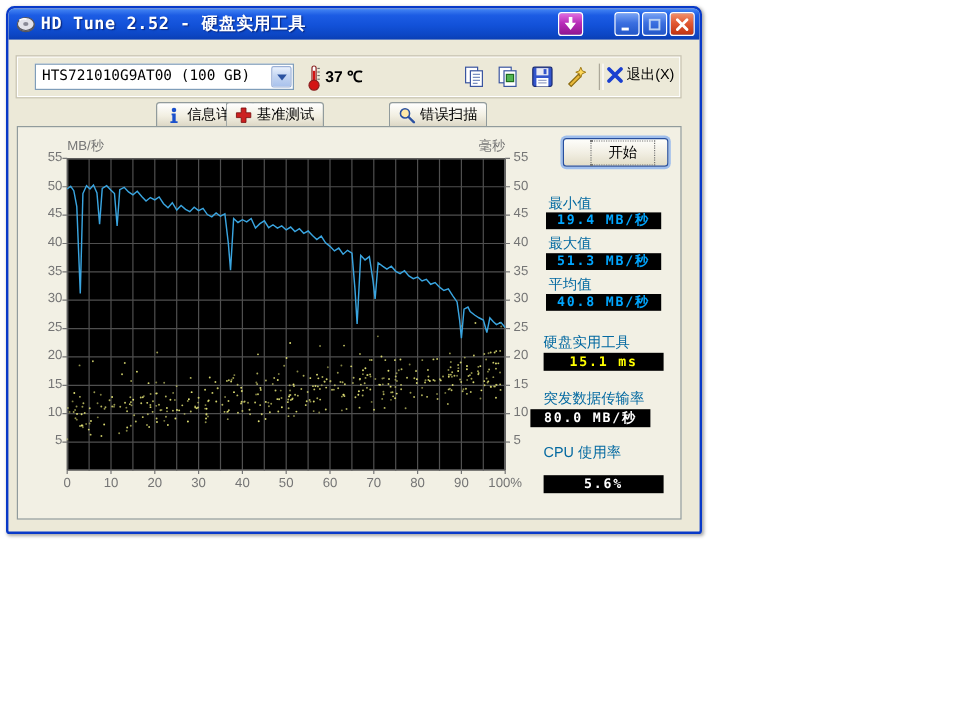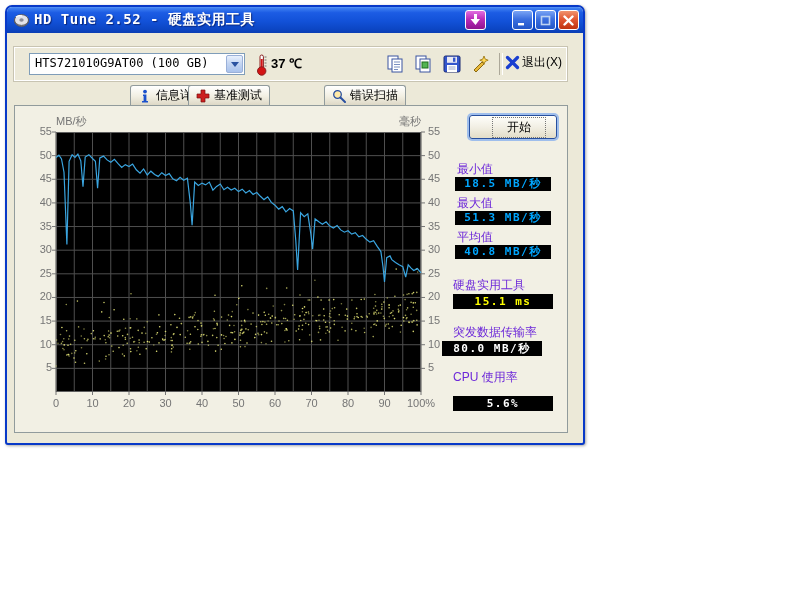--- a/index.html
+++ b/index.html
@@ -65,21 +65,21 @@
   
   .start-btn{position:absolute;left:454px;top:9px;width:74px;height:22px;
     background:linear-gradient(180deg,#fefefb,#f2efe4 50%,#e2ddc8);border:1px solid #274f9e;border-radius:3px;
     box-shadow:0 0 0 2px #9fbeec;font:12px "Liberation Sans",sans-serif;color:#000;
     display:flex;align-items:center;justify-content:center;cursor:default;padding-left:12px;}
   .start-inner{border:1px dotted #777;padding:1px 14px;}
   .groupbox{position:absolute;left:436px;top:45px;width:112px;height:117px;
     border:1px solid #cfcbb5;border-radius:4px;box-sizing:border-box;}
   .group-title{position:absolute;left:6px;top:-8px;background:#f2f0e4;padding:0 3px;
     font:bold 12px "Liberation Sans",sans-serif;color:#2f6fc1;white-space:nowrap;}
-  .stat-label{position:absolute;font:12px "Liberation Sans",sans-serif;color:#6d28d9;white-space:nowrap;}
+  .stat-label{position:absolute;font:12px "Liberation Sans",sans-serif;color:#0369a1;white-space:nowrap;}
   .lcd{position:absolute;background:#000;font:bold 11px "DejaVu Sans Mono", monospace;
        letter-spacing:1.5px;text-align:center;white-space:nowrap;}
 </style>
 </head>
 <body>
 
 <div class="window">
 
   <div class="titlebar">
     <svg class="app-icon" viewBox="0 0 17 17">
@@ -723,21 +723,21 @@
         <div class="tick-label xtl" style="left: 315px; top: 291px;">80</div>
         <div class="tick-label xtl" style="left: 351.5px; top: 291px;">90</div>
         <div class="tick-label xtl" style="left: 388px; top: 291px;">100%</div>
       </div>
 
     <div class="start-btn">
       <span class="start-inner">开始</span>
     </div>
 
     <span class="stat-label" style="left:442px;top:55px;">最小值</span>
-    <div class="lcd" style="left: 440px; top: 71px; width: 96px; height: 14px; line-height: 14px; color: rgb(0, 166, 255);">18.5 MB/秒</div>
+    <div class="lcd" style="left: 440px; top: 71px; width: 96px; height: 14px; line-height: 14px; color: rgb(0, 166, 255);">19.4 MB/秒</div>
     <span class="stat-label" style="left:442px;top:89px;">最大值</span>
     <div class="lcd" style="left: 440px; top: 105px; width: 96px; height: 14px; line-height: 14px; color: rgb(0, 166, 255);">51.3 MB/秒</div>
     <span class="stat-label" style="left:442px;top:123px;">平均值</span>
     <div class="lcd" style="left: 440px; top: 139px; width: 96px; height: 14px; line-height: 14px; color: rgb(0, 166, 255);">40.8 MB/秒</div>
 
     <span class="stat-label" style="left:438px;top:171px;">硬盘实用工具</span>
     <div class="lcd" style="left: 438px; top: 188px; width: 100px; height: 15px; line-height: 15px; color: rgb(255, 255, 0);">15.1 ms</div>
 
     <span class="stat-label" style="left:438px;top:218px;">突发数据传输率</span>
     <div class="lcd" style="left: 427px; top: 235px; width: 100px; height: 15px; line-height: 15px; color: rgb(255, 255, 255);">80.0 MB/秒</div>

